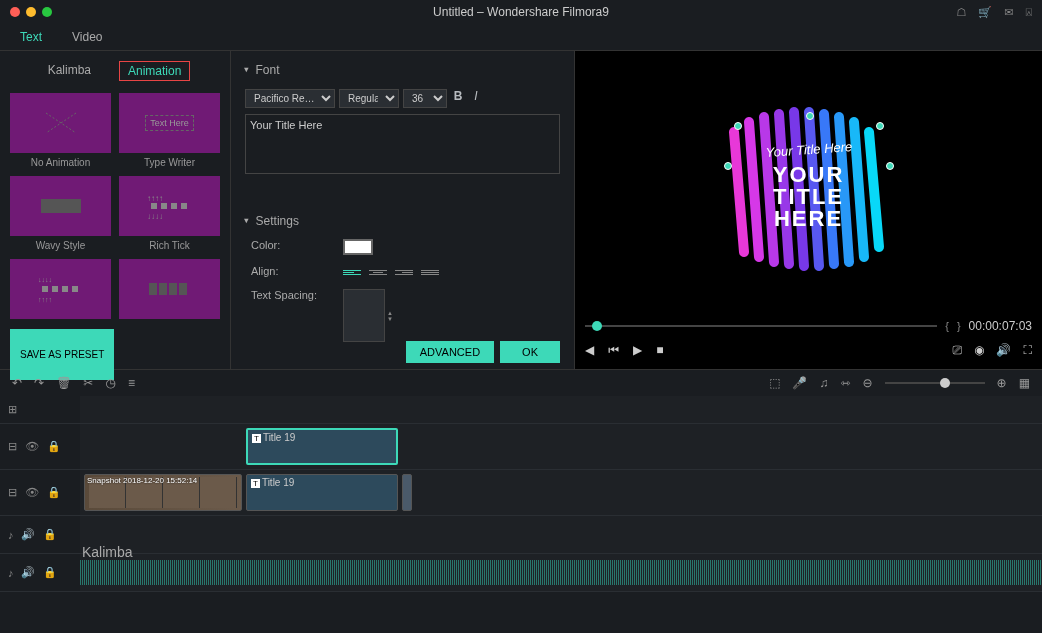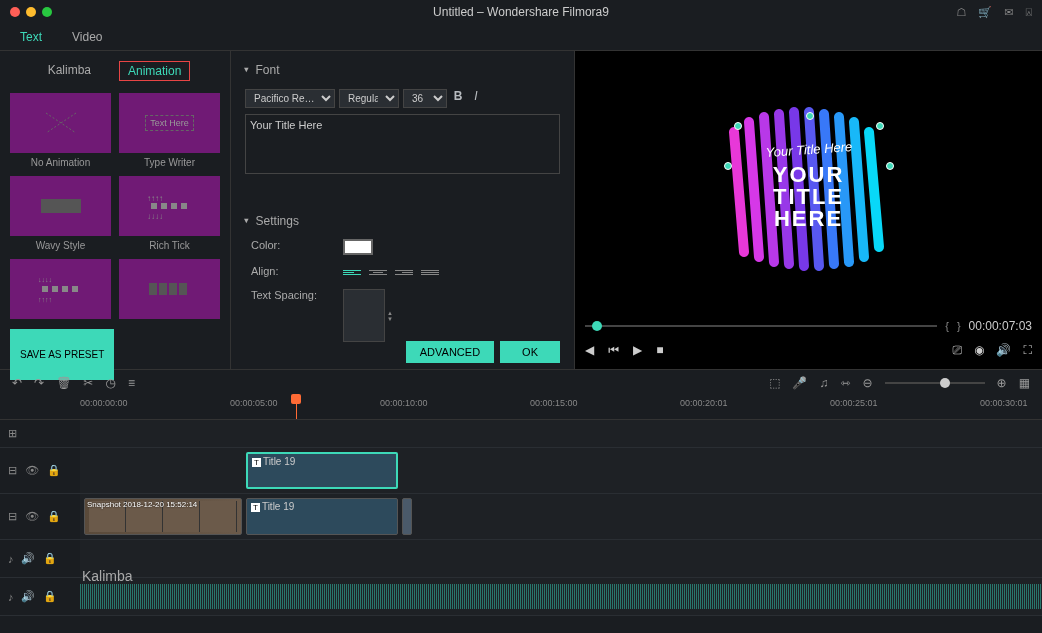--- a/index.html
+++ b/index.html
@@ -315,32 +315,20 @@
     <span class="ico">⊖</span>
     <div class="zoom-slider">
         <div class="zoom-dot"></div>
       </div>
     <span class="ico">⊕</span>
     <span class="ico">▦</span>
   </div>
 </div>
 
 <div class="timeline">
-  <div class="ruler">
-    <span class="ruler-mark" style="left:80px">00:00:00:00</span>
-    <span class="ruler-mark" style="left:230px">00:00:05:00</span>
-    <span class="ruler-mark" style="left:380px">00:00:10:00</span>
-    <span class="ruler-mark" style="left:530px">00:00:15:00</span>
-    <span class="ruler-mark" style="left:680px">00:00:20:01</span>
-    <span class="ruler-mark" style="left:830px">00:00:25:01</span>
-    <span class="ruler-mark" style="left:980px">00:00:30:01</span>
-    <div class="playhead" style="left:296px">
-        <div class="playhead-top"></div>
-      </div>
-  </div>
   <div class="track" style="height:28px">
     <div class="track-head">
         <span class="ico">⊞</span>
       </div>
     <div class="track-body"></div>
   </div>
   <div class="track">
     <div class="track-head">
       <span class="ico">⊟</span>
       <span class="ico">👁</span>

